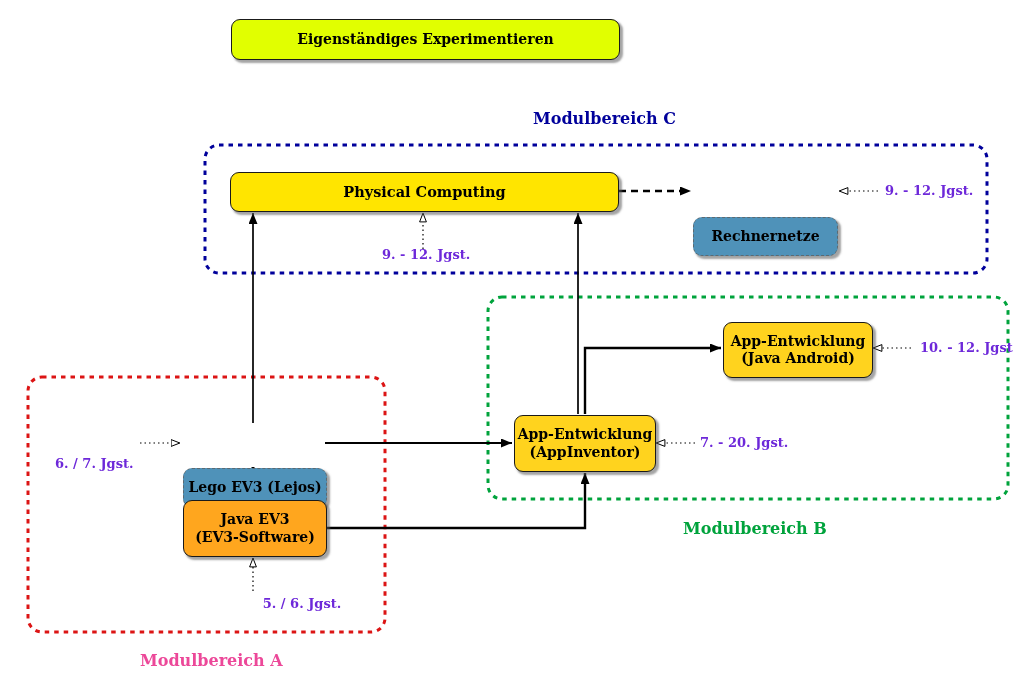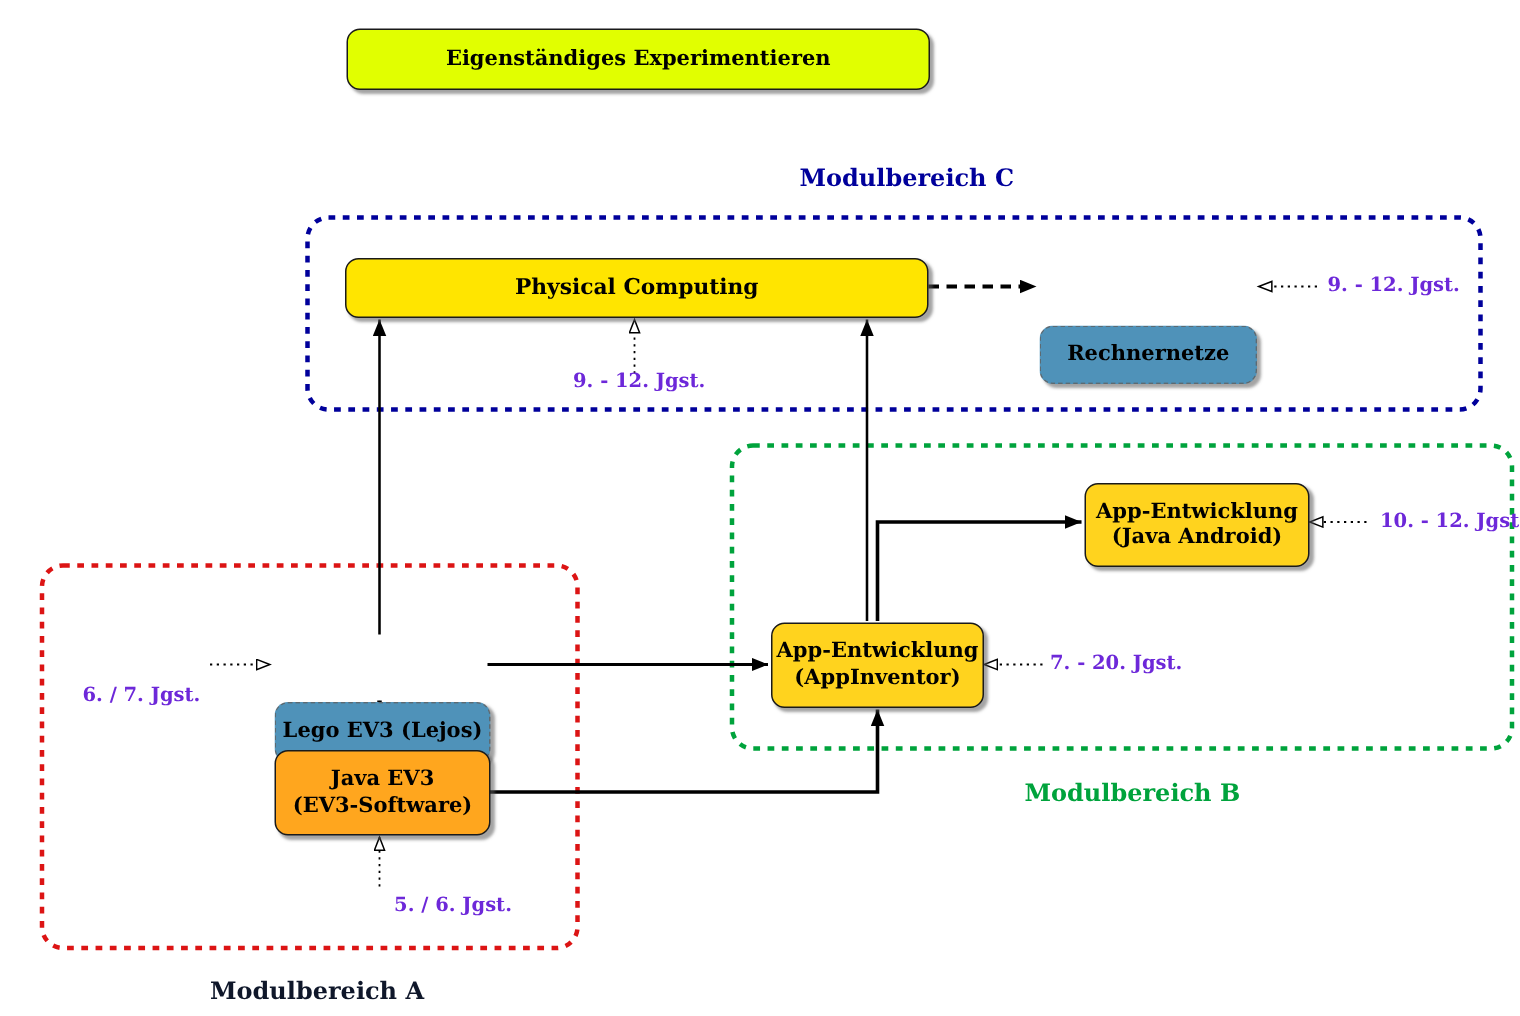--- a/index.html
+++ b/index.html
@@ -22,21 +22,21 @@
   .rn-box{left:693px;top:173px;width:143px;height:37px;background:#4F92B9;}
   .java-box{left:723px;top:322px;width:148px;height:54px;background:#FFD31E;}
   .inv-box{left:514px;top:415px;width:140px;height:55px;background:#FFD31E;}
   .lejos-box{left:183px;top:424px;width:142px;height:38px;background:#4F92B9;}
   .ev3-box{left:183px;top:500px;width:142px;height:55px;background:#FFA61E;}
   .region-title{
     position:absolute;z-index:3;font-weight:bold;font-size:16px;white-space:nowrap;
   }
   .title-c{left:533px;top:109px;color:#00009B;}
   .title-b{left:683px;top:519px;color:#00A33C;}
-  .title-a{left:140px;top:651px;color:#0f172a;}
+  .title-a{left:140px;top:651px;color:#ec4899;}
   .grade{
     position:absolute;z-index:3;font-weight:bold;font-size:13px;color:#6d28d9;white-space:nowrap;
   }
   .grade-pc{left:382px;top:247px;width:84px;text-align:center;}
   .grade-rn{left:885px;top:183px;}
   .grade-java{left:920px;top:340px;}
   .grade-inv{left:700px;top:435px;}
   .grade-lejos{left:55px;top:436px;margin-top:20px;}
   .grade-ev3{left:212px;top:596px;width:84px;text-align:center;margin-left:48px;}
 </style>

